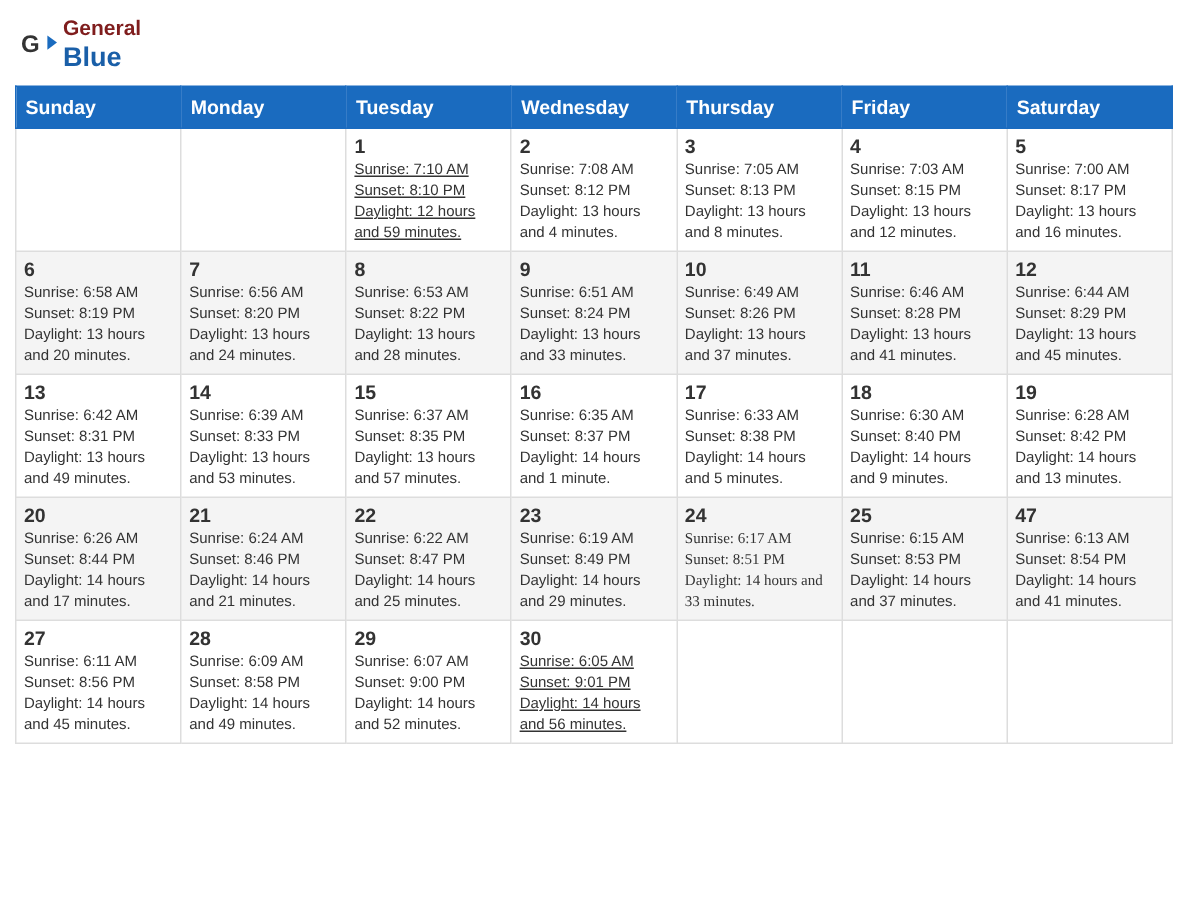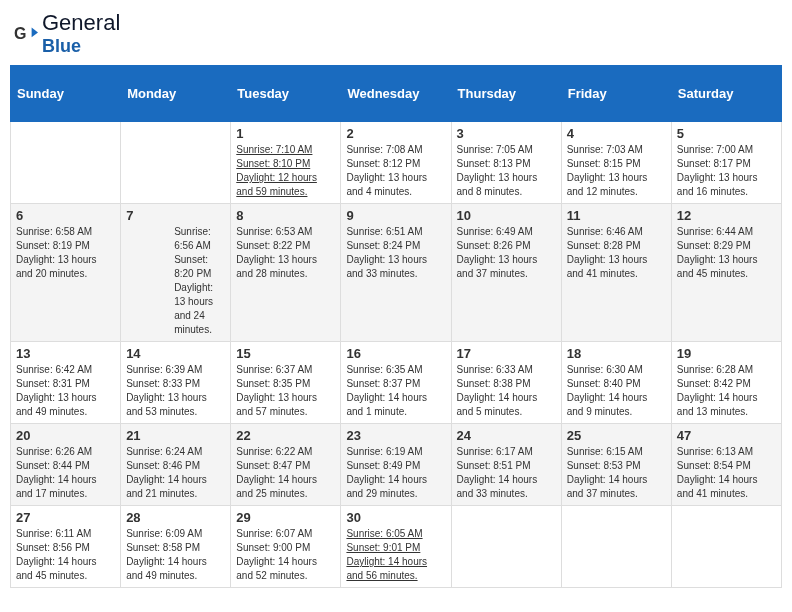--- a/index.html
+++ b/index.html
@@ -16,23 +16,23 @@
       align-items: flex-start;
       margin-bottom: 8px;
       padding: 0 4px;
     }
     .logo {
       display: flex;
       align-items: center;
       gap: 4px;
     }
     .logo-text-general {
-      font-size: 22px;
-      font-weight: normal;
-      color: #0f172a;
+      font-size: 14px;
+      font-weight: bold;
+      color: #7f1d1d;
     }
     .logo-text-blue {
       font-size: 18px;
       font-weight: bold;
       color: #1a5fa8;
     }
     .logo-icon {
       width: 24px;
       height: 20px;
     }
@@ -50,21 +50,21 @@
     }
     .calendar {
       width: 100%;
       border-collapse: collapse;
       border: 1px solid #ccc;
     }
     .calendar th {
       background-color: #1a6bbf;
       color: #fff;
       text-align: left;
-      padding: 20px 6px;
+      padding: 6px 6px;
       font-size: 13px;
       border: 1px solid #1a6bbf;
     }
     .calendar td {
       vertical-align: top;
       border: 1px solid #ddd;
       padding: 4px 5px;
       width: calc(100% / 7);
       min-height: 80px;
       font-size: 10.5px;
@@ -159,21 +159,21 @@
       </tr>
       <tr>
         <td>
           <span class="day-num">6</span>
           <div class="day-info" style="white-space: pre-line;">Sunrise: 6:58 AM
 Sunset: 8:19 PM
 Daylight: 13 hours and 20 minutes.</div>
         </td>
         <td>
           <span class="day-num">7</span>
-          <div class="day-info" style="white-space: pre-line; margin-left: 48px;">Sunrise: 6:56 AM
+          <div class="day-info" style="white-space: pre-line;">Sunrise: 6:56 AM
 Sunset: 8:20 PM
 Daylight: 13 hours and 24 minutes.</div>
         </td>
         <td>
           <span class="day-num">8</span>
           <div class="day-info" style="white-space: pre-line;">Sunrise: 6:53 AM
 Sunset: 8:22 PM
 Daylight: 13 hours and 28 minutes.</div>
         </td>
         <td>
@@ -265,21 +265,21 @@
 Daylight: 14 hours and 25 minutes.</div>
         </td>
         <td>
           <span class="day-num">23</span>
           <div class="day-info" style="white-space: pre-line;">Sunrise: 6:19 AM
 Sunset: 8:49 PM
 Daylight: 14 hours and 29 minutes.</div>
         </td>
         <td>
           <span class="day-num">24</span>
-          <div class="day-info" style="white-space: pre-line;">Sunrise: 6:17 AM
+          <div class="day-info" style="white-space: pre-line; font-family: Liberation Serif, serif;">Sunrise: 6:17 AM
 Sunset: 8:51 PM
 Daylight: 14 hours and 33 minutes.</div>
         </td>
         <td>
           <span class="day-num">25</span>
           <div class="day-info" style="white-space: pre-line;">Sunrise: 6:15 AM
 Sunset: 8:53 PM
 Daylight: 14 hours and 37 minutes.</div>
         </td>
         <td>

